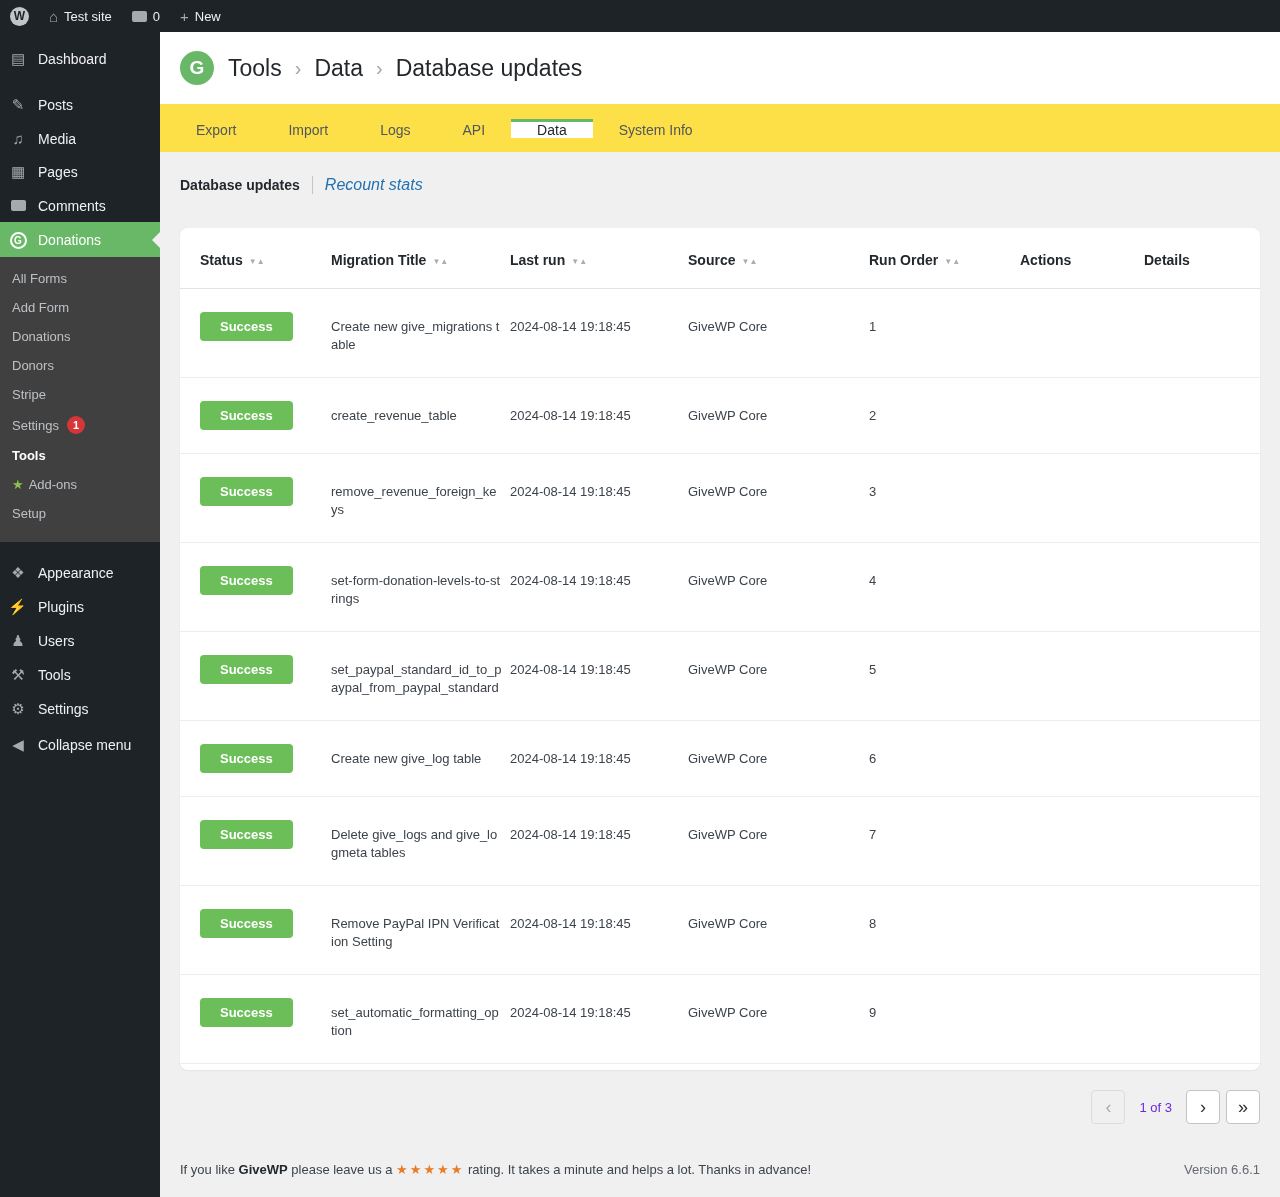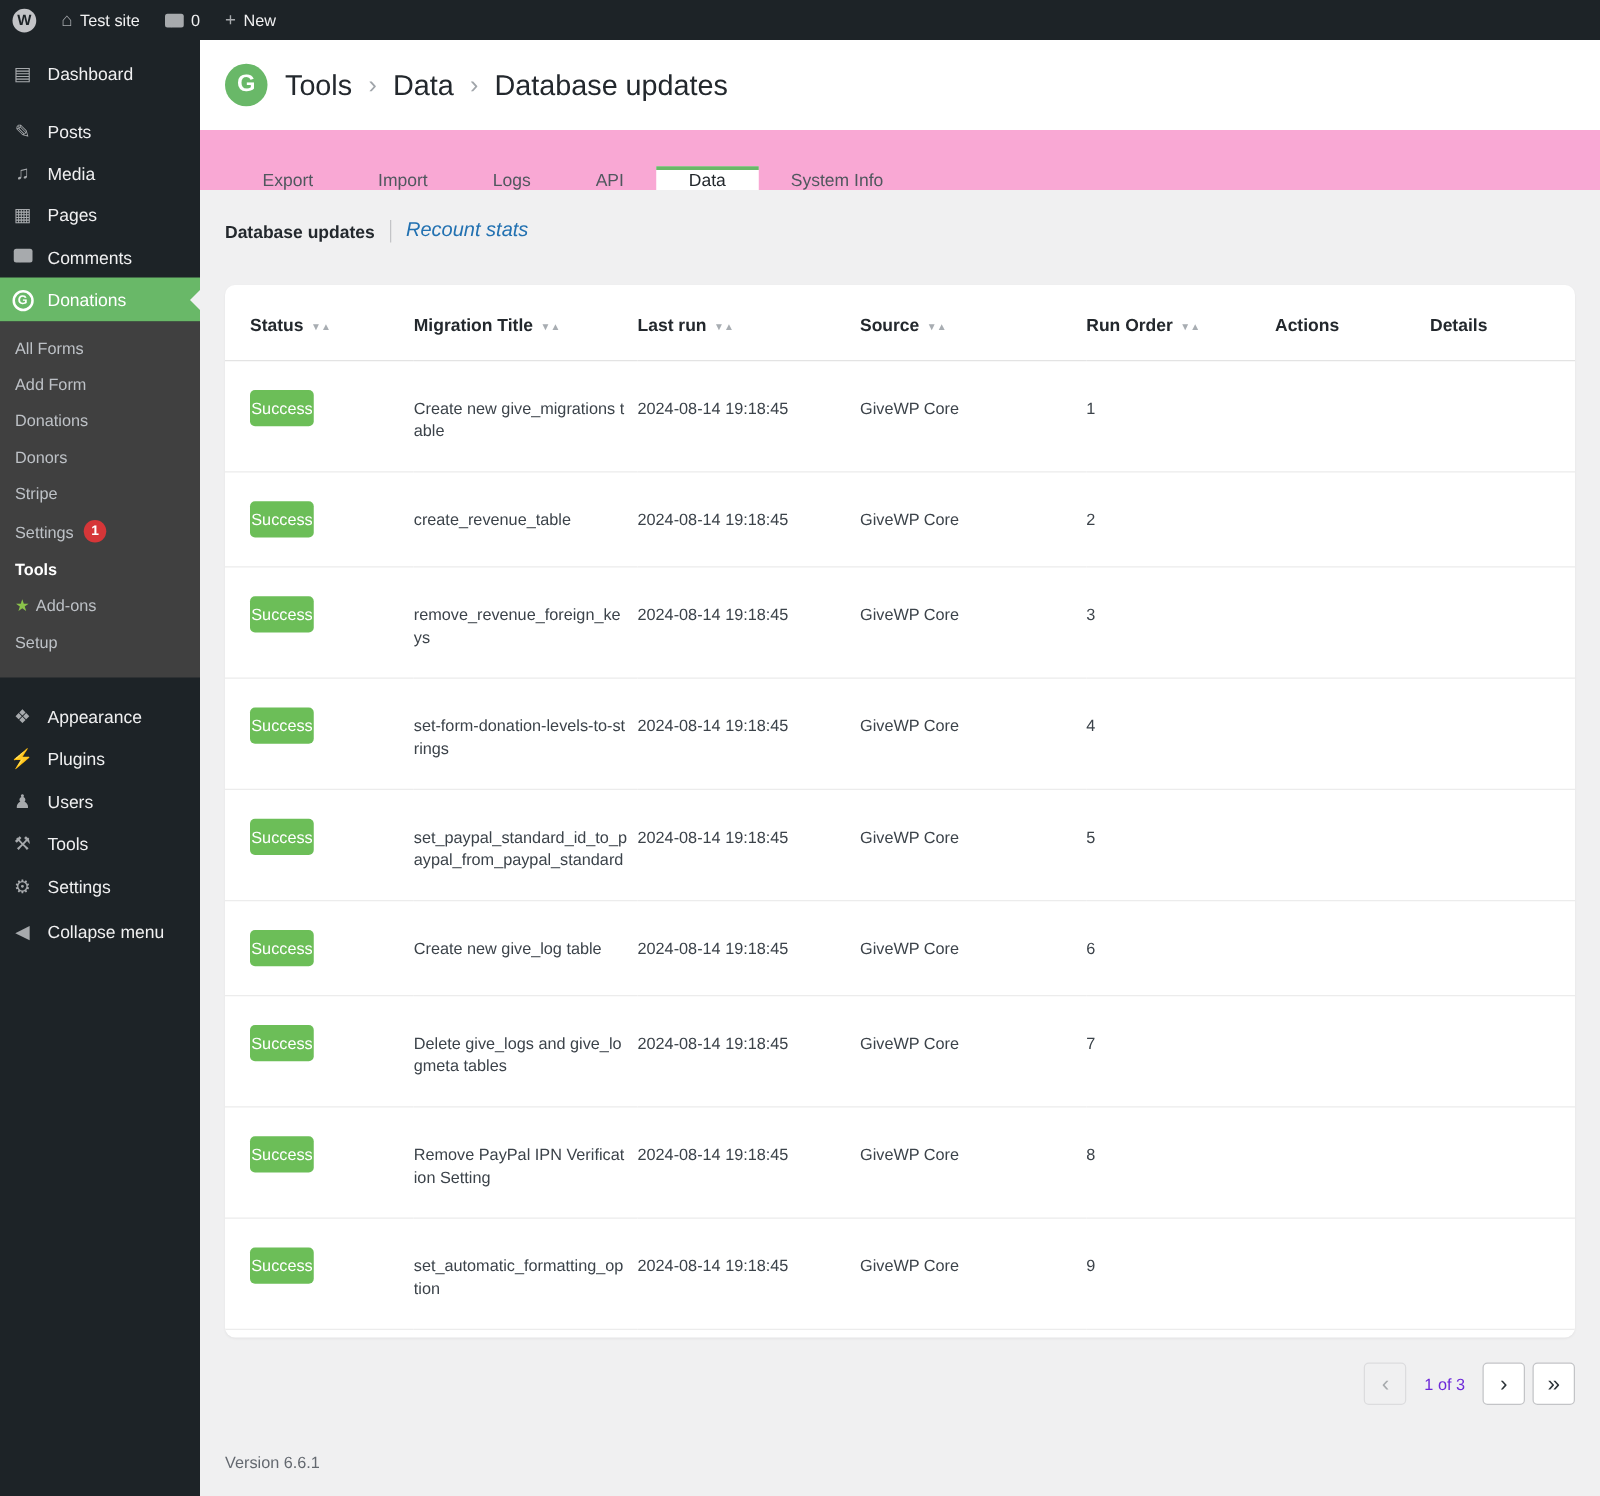--- a/index.html
+++ b/index.html
@@ -75,21 +75,21 @@
   .givewp-logo {
     width: 34px; height: 34px; border-radius: 50%; background: var(--accent-green, #69b868);
     color: #fff; font-weight: bold; font-size: 19px; display: flex; align-items: center; justify-content: center;
   }
   .breadcrumb { font-size: 23px; color: #23282d; display: flex; align-items: center; gap: 13px; }
   .crumb { cursor: pointer; }
   .crumb.current { cursor: default; }
   .crumb-sep { color: #a0a5aa; font-size: 20px; }
 
   
-  .tabs { display: flex; background: #f9a8d4; padding-left: 24px; height: 48px; align-items: flex-end; flex-shrink: 0; }
+  .tabs { display: flex; background: #fde047; padding-left: 10px; height: 48px; align-items: center; flex-shrink: 0; }
   .tab {
     display: flex; align-items: center; padding: 0 26px; font-size: 14px; color: #50575e;
     cursor: pointer; border-top: 3px solid transparent;
   }
   .tab.active { background: #fff; color: #23282d; border-top-color: var(--accent-green, #69b868); }
 
   
   .subnav { display: flex; align-items: center; padding: 24px 20px 8px; gap: 12px; }
   .subnav-title { font-weight: bold; font-size: 14px; color: #23282d; cursor: pointer; }
   .subnav-divider { width: 1px; height: 18px; background: #c3c4c7; }
@@ -105,21 +105,21 @@
   th { text-align: left; font-size: 14px; font-weight: bold; color: #23282d; padding: 24px 8px 20px 0; cursor: pointer; margin-left: 32px; }
   th:first-child, td:first-child { padding-left: 20px; }
   .sort-icons { margin-left: 6px; color: #a8adb2; cursor: pointer; white-space: nowrap; }
   .s-desc, .s-asc { font-size: 8px; vertical-align: middle; }
   tbody tr { border-bottom: 1px solid #ececec; }
   tbody tr:last-child { border-bottom: none; }
   td { padding: 23px 8px 23px 0; vertical-align: baseline; font-size: 13px; color: #3c434a; }
   .title-cell { word-break: break-all; line-height: 18px; }
   .badge {
     display: inline-block; background: var(--success-green, #6cbe58); color: #fff;
-    font-weight: normal; font-size: 13px; padding: 7px 1px; border-radius: 4px;
+    font-weight: bold; font-size: 13px; padding: 7px 20px; border-radius: 4px;
   }
 
   
   .pagination { display: flex; align-items: center; justify-content: flex-end; gap: 6px; padding: 20px; }
   .pg-btn {
     width: 34px; height: 34px; border: 1px solid #c3c4c7; background: #fff; border-radius: 4px;
     display: flex; align-items: center; justify-content: center; font-size: 18px; color: #2c3338;
     cursor: pointer; font-family: inherit; line-height: 1;
   }
   .pg-btn.disabled { background: #f0f0f1; color: #a7aaad; border-color: #dcdcde; cursor: default; }
@@ -410,17 +410,24 @@
       <span class="pg-label">1 of 3</span>
       <button class="pg-btn">
         <span>›</span>
       </button>
       <button class="pg-btn">
         <span>»</span>
       </button>
     </div>
 
     <footer class="footer">
+      <div class="footer-left">
+        <span>If you like</span>
+        <b>GiveWP</b>
+        <span>please leave us a</span>
+        <span class="stars">★★★★★</span>
+        <span>rating. It takes a minute and helps a lot. Thanks in advance!</span>
+      </div>
       <div class="footer-version">Version 6.6.1</div>
     </footer>
 
   </main>
 </div>
 
 </body></html>

